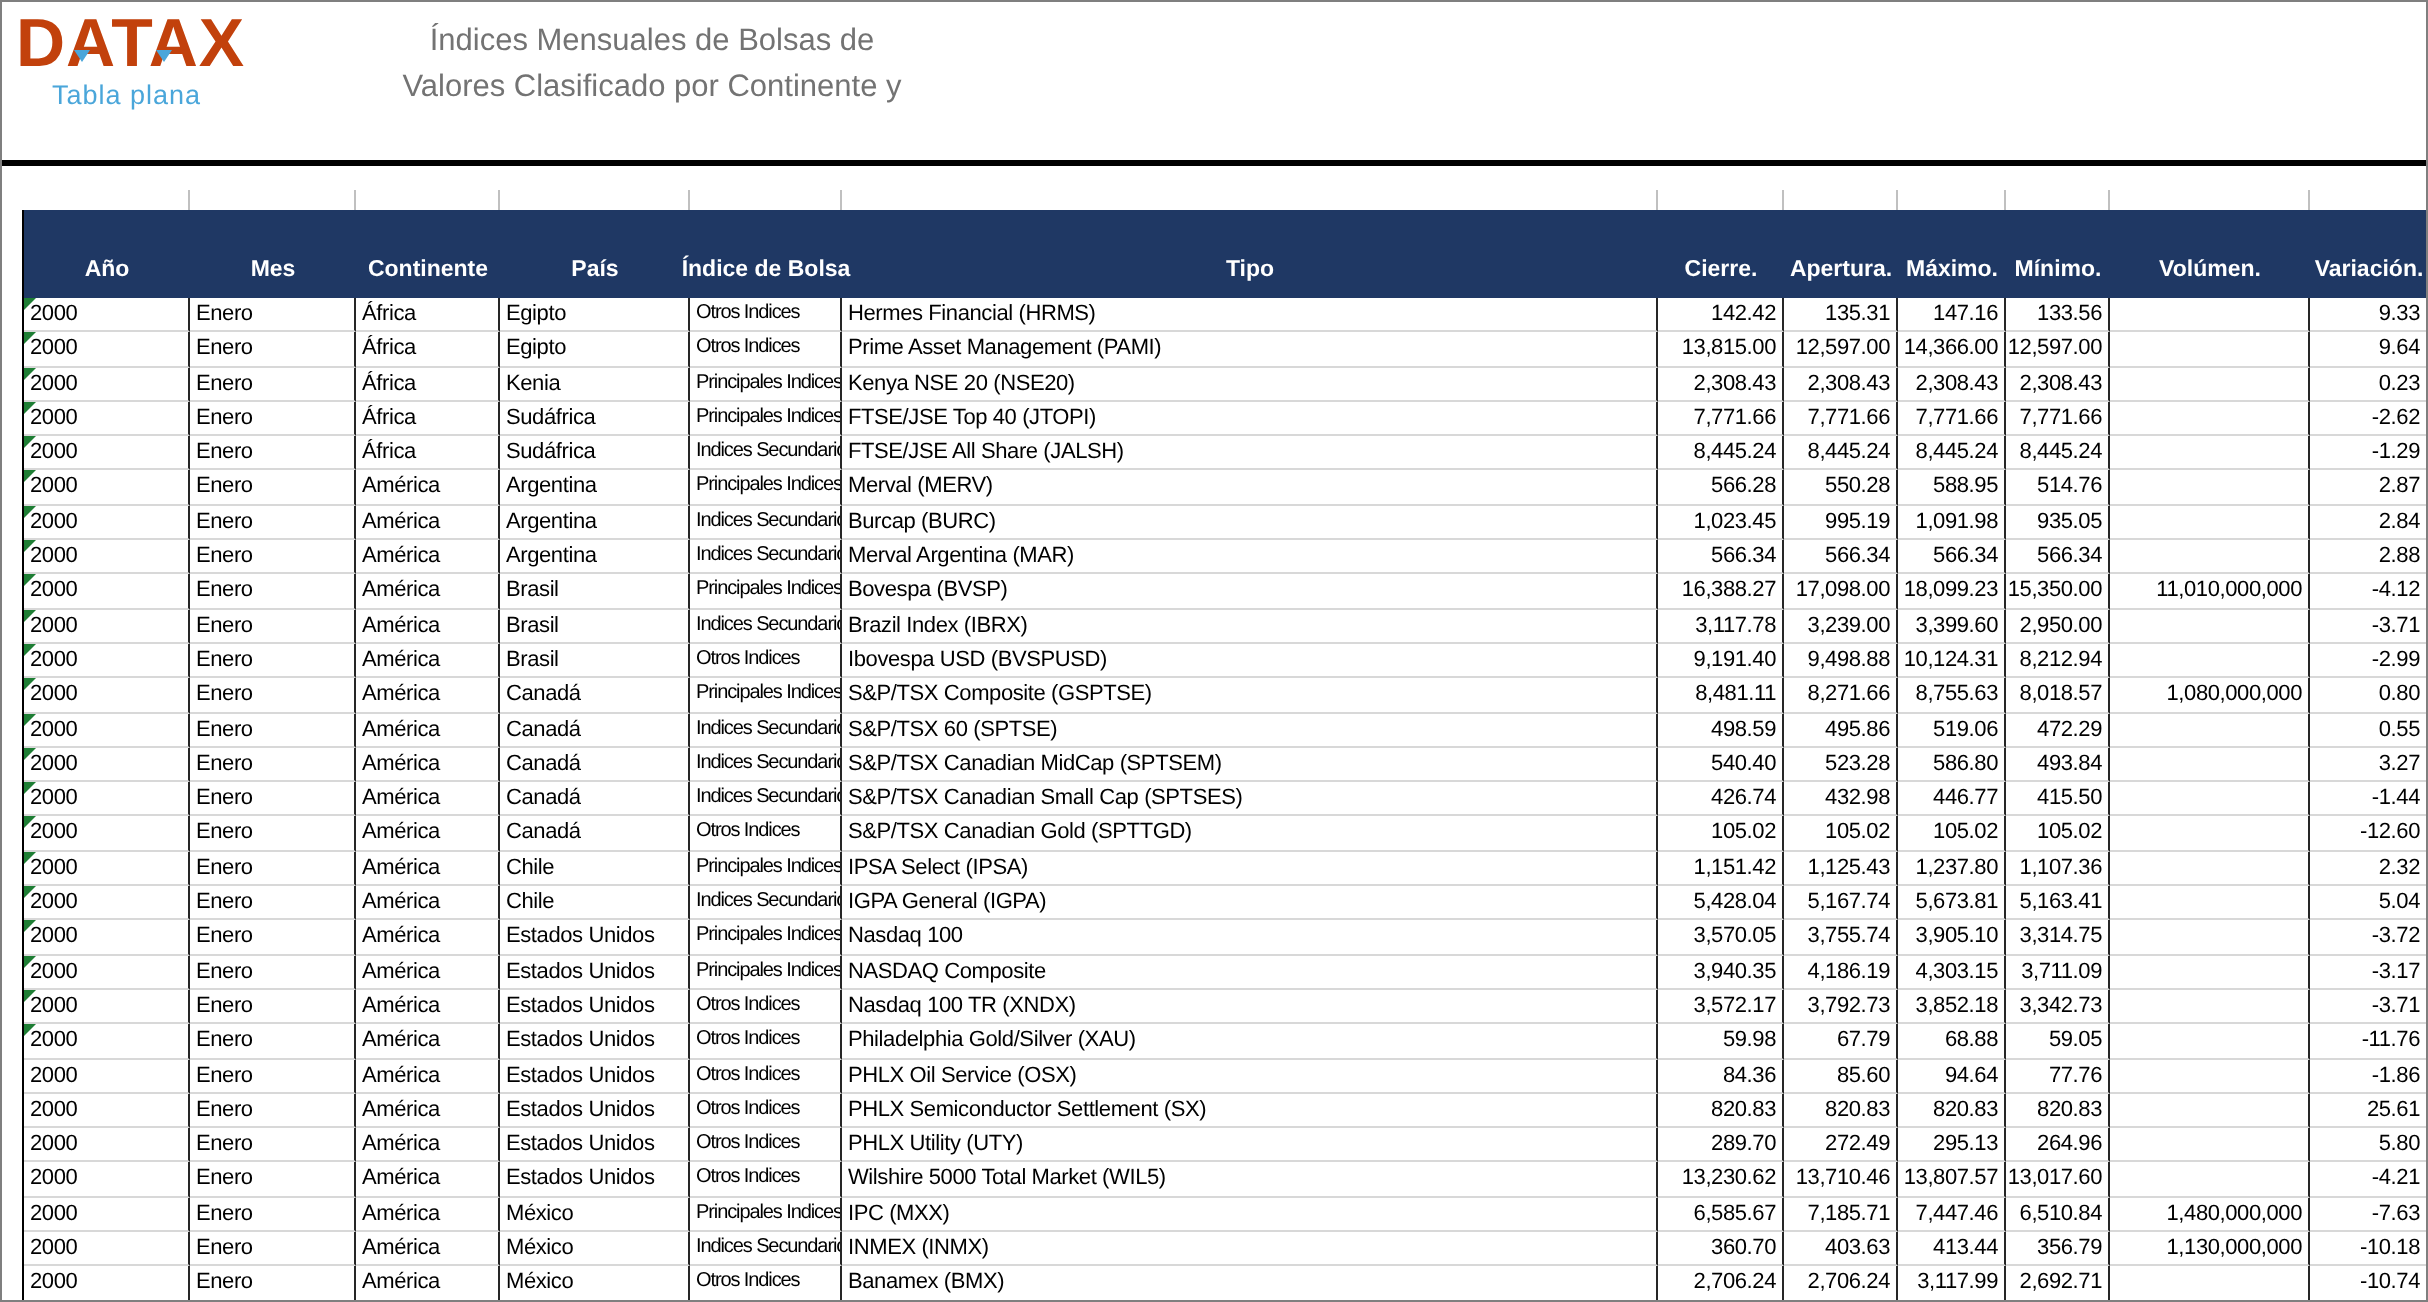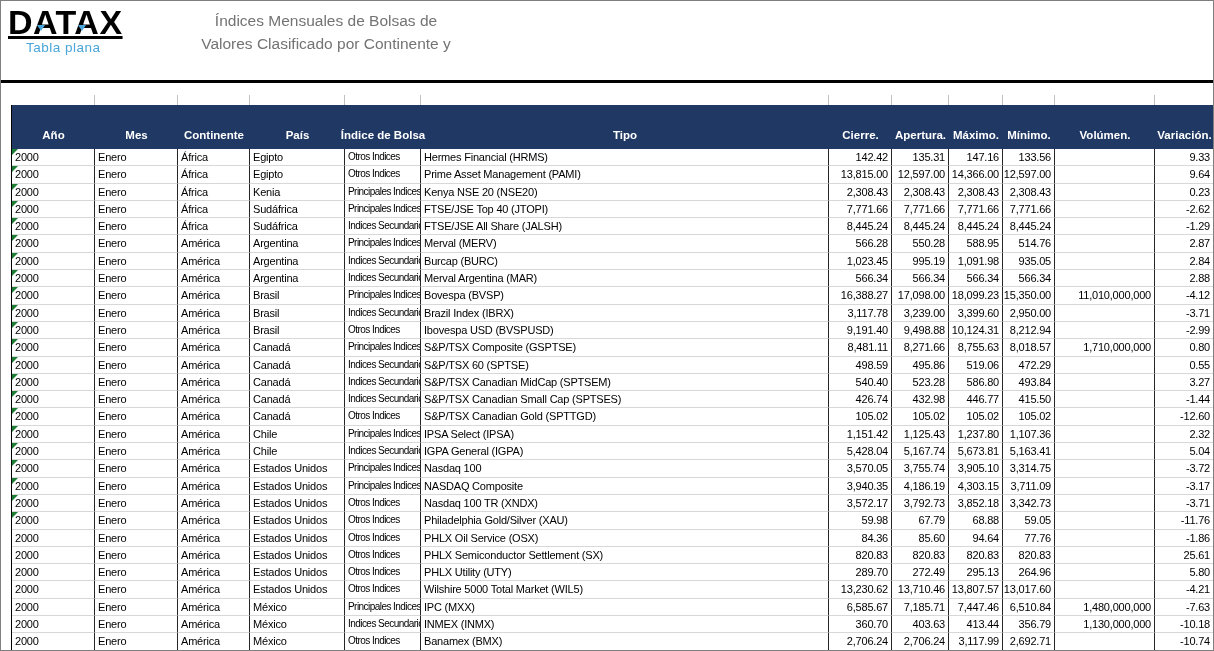--- a/index.html
+++ b/index.html
@@ -7,21 +7,21 @@
   .page {
     position:relative; width:1214px; height:651px;
     background:#ffffff; border:1px solid #7f7f7f;
     font-family:"Liberation Sans", sans-serif;
     overflow:hidden;
   }
   
   .logo {
     position:absolute; left:7px; top:1px;
     font-size:34px; font-weight:800; letter-spacing:0.5px;
-    color:#000000; line-height:40px;text-decoration:underline;
+    color:#c2410c; line-height:40px;
   }
   .amark {
     position:absolute; width:0; height:0;
     border-left:4px solid transparent; border-right:4px solid transparent;
     border-top:6px solid #4aa6da;
   }
   .amark1 { left:36px; top:24px; }
   .amark2 { left:77px; top:24px; }
   .logo-sub {
     position:absolute; left:25px; top:39px;
@@ -262,21 +262,21 @@
           <div class="cell"><span>2000</span><i class="flag"></i></div>
           <div class="cell"><span>Enero</span></div>
           <div class="cell"><span>América</span></div>
           <div class="cell"><span>Canadá</span></div>
           <div class="cell tight"><span>Principales Indices</span></div>
           <div class="cell"><span>S&amp;P/TSX Composite (GSPTSE)</span></div>
           <div class="cell num"><span>8,481.11</span></div>
           <div class="cell num"><span>8,271.66</span></div>
           <div class="cell num"><span>8,755.63</span></div>
           <div class="cell num"><span>8,018.57</span></div>
-          <div class="cell num"><span>1,710,000,000</span></div>
+          <div class="cell num"><span>1,080,000,000</span></div>
           <div class="cell num"><span>0.80</span></div>
         </div>
         <div class="row" style="grid-template-columns: 83px 83px 72px 95px 76px 408px 63px 57px 54px 52px 100px 59px;">
           <div class="cell"><span>2000</span><i class="flag"></i></div>
           <div class="cell"><span>Enero</span></div>
           <div class="cell"><span>América</span></div>
           <div class="cell"><span>Canadá</span></div>
           <div class="cell tight"><span>Indices Secundarios</span></div>
           <div class="cell"><span>S&amp;P/TSX 60 (SPTSE)</span></div>
           <div class="cell num"><span>498.59</span></div>

